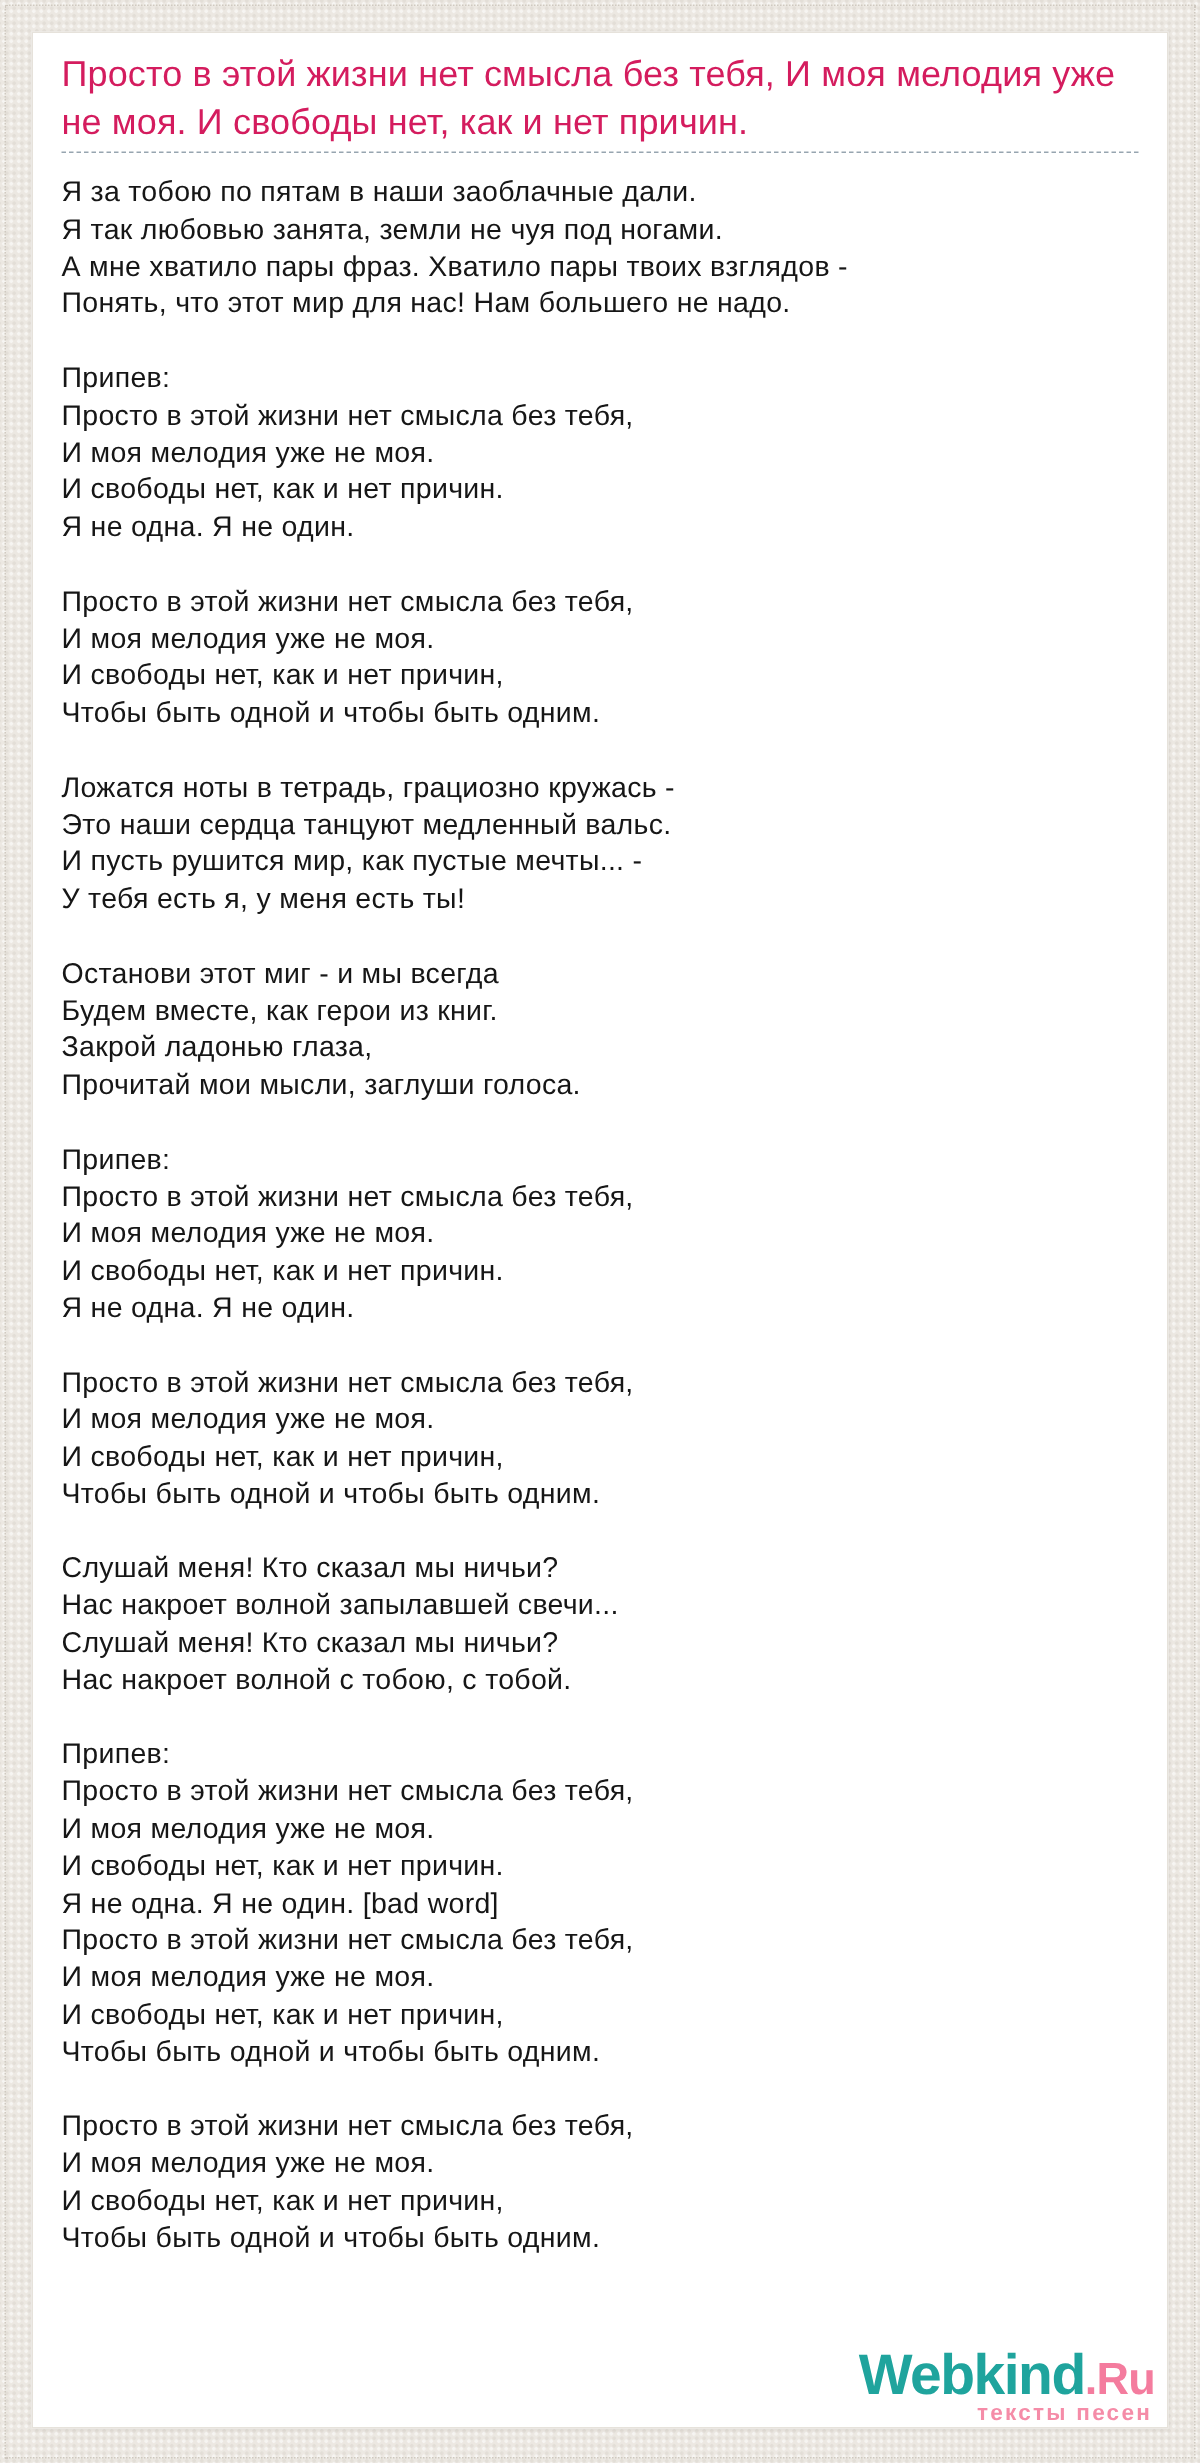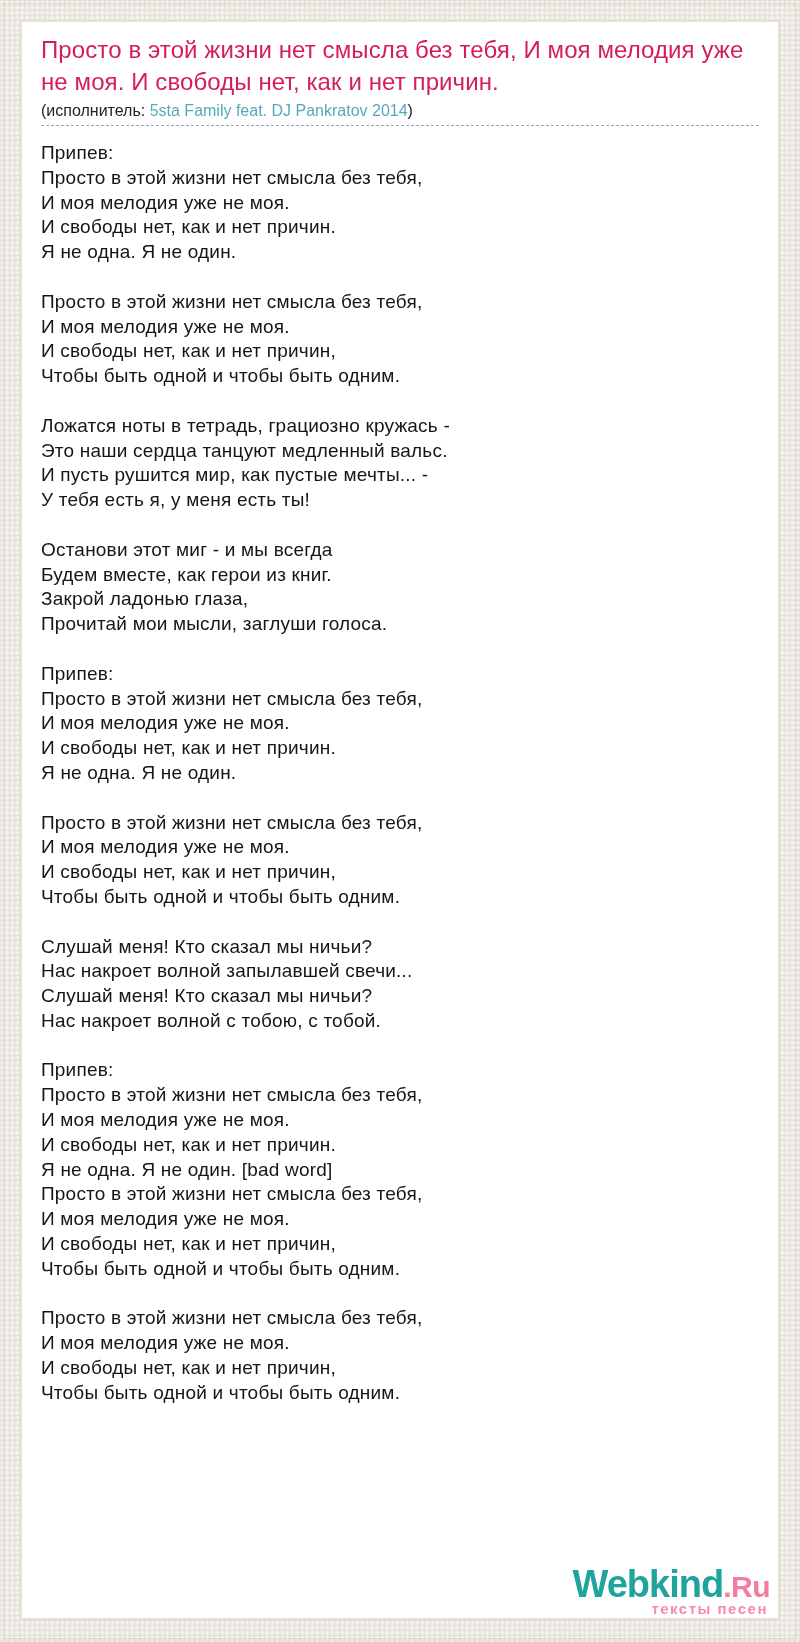--- a/index.html
+++ b/index.html
@@ -112,27 +112,25 @@
 </head>
 <body>
 
 <div class="edge-frame"></div>
 
 <div class="page">
   <div class="card">
 
     <h1 class="song-title">Просто в этой жизни нет смысла без тебя, И моя мелодия уже не моя. И свободы нет, как и нет причин.</h1>
 
-    <div class="artist-line">
-      <span>(исполнитель: </span><a>5sta Family feat. DJ Pankratov 2014</a><span>)</span>
-    </div>
 
     <div class="separator"></div>
 
     <div class="lyrics">
+        <p class="stanza">Я за тобою по пятам в наши заоблачные дали.<br>Я так любовью занята, земли не чуя под ногами.<br>А мне хватило пары фраз. Хватило пары твоих взглядов -<br>Понять, что этот мир для нас! Нам большего не надо.</p>
         <p class="stanza">Припев:<br>Просто в этой жизни нет смысла без тебя,<br>И моя мелодия уже не моя.<br>И свободы нет, как и нет причин.<br>Я не одна. Я не один.</p>
         <p class="stanza">Просто в этой жизни нет смысла без тебя,<br>И моя мелодия уже не моя.<br>И свободы нет, как и нет причин,<br>Чтобы быть одной и чтобы быть одним.</p>
         <p class="stanza">Ложатся ноты в тетрадь, грациозно кружась -<br>Это наши сердца танцуют медленный вальс.<br>И пусть рушится мир, как пустые мечты... -<br>У тебя есть я, у меня есть ты!</p>
         <p class="stanza">Останови этот миг - и мы всегда<br>Будем вместе, как герои из книг.<br>Закрой ладонью глаза,<br>Прочитай мои мысли, заглуши голоса.</p>
         <p class="stanza">Припев:<br>Просто в этой жизни нет смысла без тебя,<br>И моя мелодия уже не моя.<br>И свободы нет, как и нет причин.<br>Я не одна. Я не один.</p>
         <p class="stanza">Просто в этой жизни нет смысла без тебя,<br>И моя мелодия уже не моя.<br>И свободы нет, как и нет причин,<br>Чтобы быть одной и чтобы быть одним.</p>
         <p class="stanza">Слушай меня! Кто сказал мы ничьи?<br>Нас накроет волной запылавшей свечи...<br>Слушай меня! Кто сказал мы ничьи?<br>Нас накроет волной с тобою, с тобой.</p>
         <p class="stanza">Припев:<br>Просто в этой жизни нет смысла без тебя,<br>И моя мелодия уже не моя.<br>И свободы нет, как и нет причин.<br>Я не одна. Я не один. [bad word]<br>Просто в этой жизни нет смысла без тебя,<br>И моя мелодия уже не моя.<br>И свободы нет, как и нет причин,<br>Чтобы быть одной и чтобы быть одним.</p>
         <p class="stanza">Просто в этой жизни нет смысла без тебя,<br>И моя мелодия уже не моя.<br>И свободы нет, как и нет причин,<br>Чтобы быть одной и чтобы быть одним.</p>
       </div>

